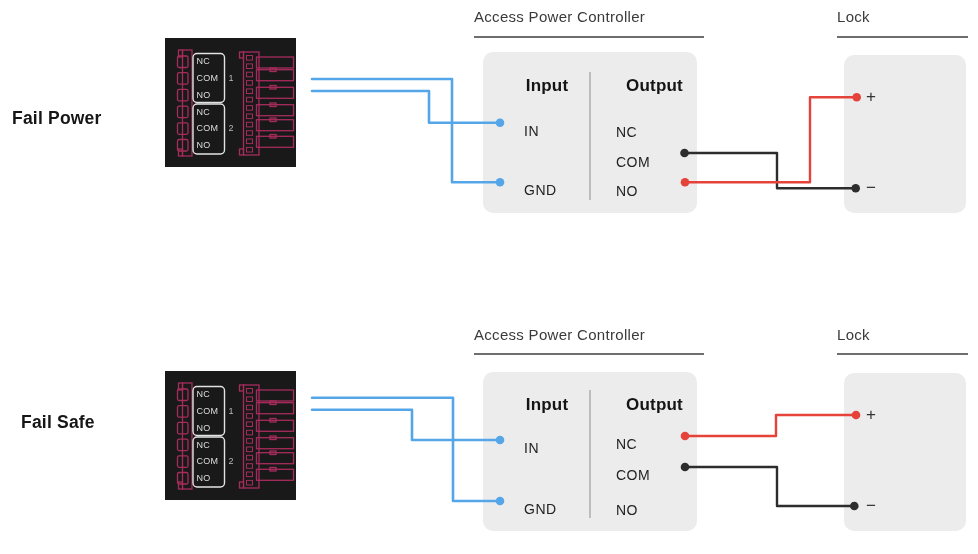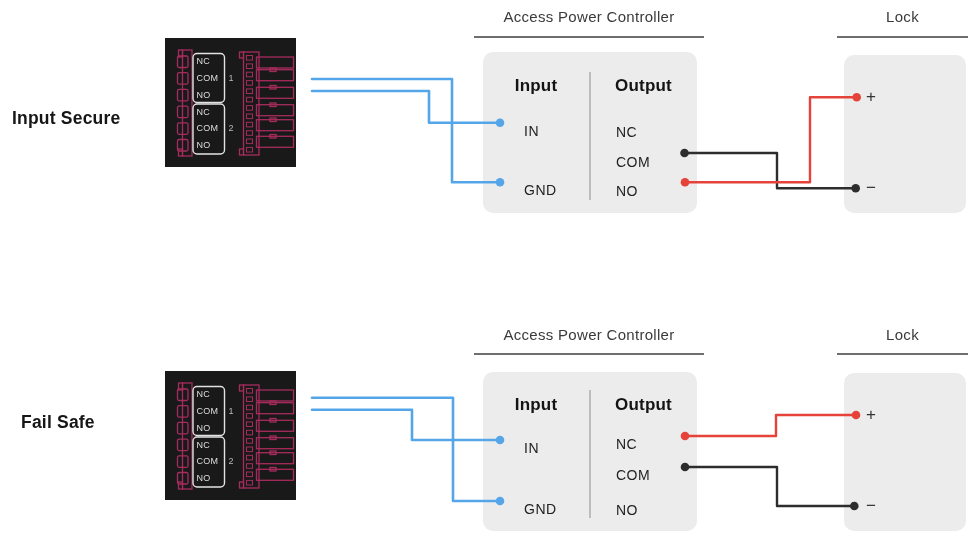--- a/index.html
+++ b/index.html
@@ -1,37 +1,37 @@
 <!DOCTYPE html>
 <html><head>
 <meta charset="utf-8">
 <style>
   html,body{margin:0;padding:0;background:#fff;}
   body{font-family:"Liberation Sans","DejaVu Sans",sans-serif;}
   .canvas{position:relative;width:978px;height:554px;background:#fff;overflow:hidden;}
   .abs{position:absolute;}
   .fail-label{font-size:17.5px;font-weight:700;color:#161616;letter-spacing:.2px;}
-  .sec-title{font-size:15px;color:#3a3a3a;text-align:center;letter-spacing:.3px;}
+  .sec-title{font-size:15px;color:#3a3a3a;letter-spacing:.3px;}
   .underline{height:2px;background:#6e6e6e;}
   .gbox{background:#ececec;border-radius:10px;}
   .vdivider{width:1.5px;background:#bdbdbd;}
-  .io-heading{font-size:17px;font-weight:700;color:#141414;text-align:center;letter-spacing:.2px;}
+  .io-heading{font-size:17px;font-weight:700;color:#141414;text-align:center;letter-spacing:.2px;padding-left:11px;}
   .row-label{font-size:14px;color:#222;letter-spacing:.5px;line-height:18px;height:18px;margin-top:8px;}
   .term-sign{font-size:17px;color:#333;line-height:18px;height:18px;}
   svg{display:block;}
   .wires{position:absolute;left:0;top:0;pointer-events:none;}
   .relay-svg text{font-family:"Liberation Sans","DejaVu Sans",sans-serif;}
 </style>
 </head>
 <body>
 
 <div class="canvas">
 
   <div>
-    <div class="abs fail-label" style="left:12px;top:108px;">Input Secure</div>
+    <div class="abs fail-label" style="left:12px;top:108px;">Fail Power</div>
 
     <svg class="abs relay-svg" style="left:165px;top:38px;" width="131" height="129" viewBox="0 0 131 129">
       <rect x="0" y="0" width="131" height="129" fill="#191919"></rect>
       <g fill="none" stroke-width="1.3" stroke="#a62c5c">
 
         <rect x="17.5" y="12" width="9.5" height="106"></rect>
         <rect x="13.5" y="12" width="4" height="7"></rect>
         <rect x="13.5" y="111" width="4" height="7"></rect>
         <g>
           <rect x="12.5" y="18" width="10.5" height="11.5" rx="1.5"></rect>

